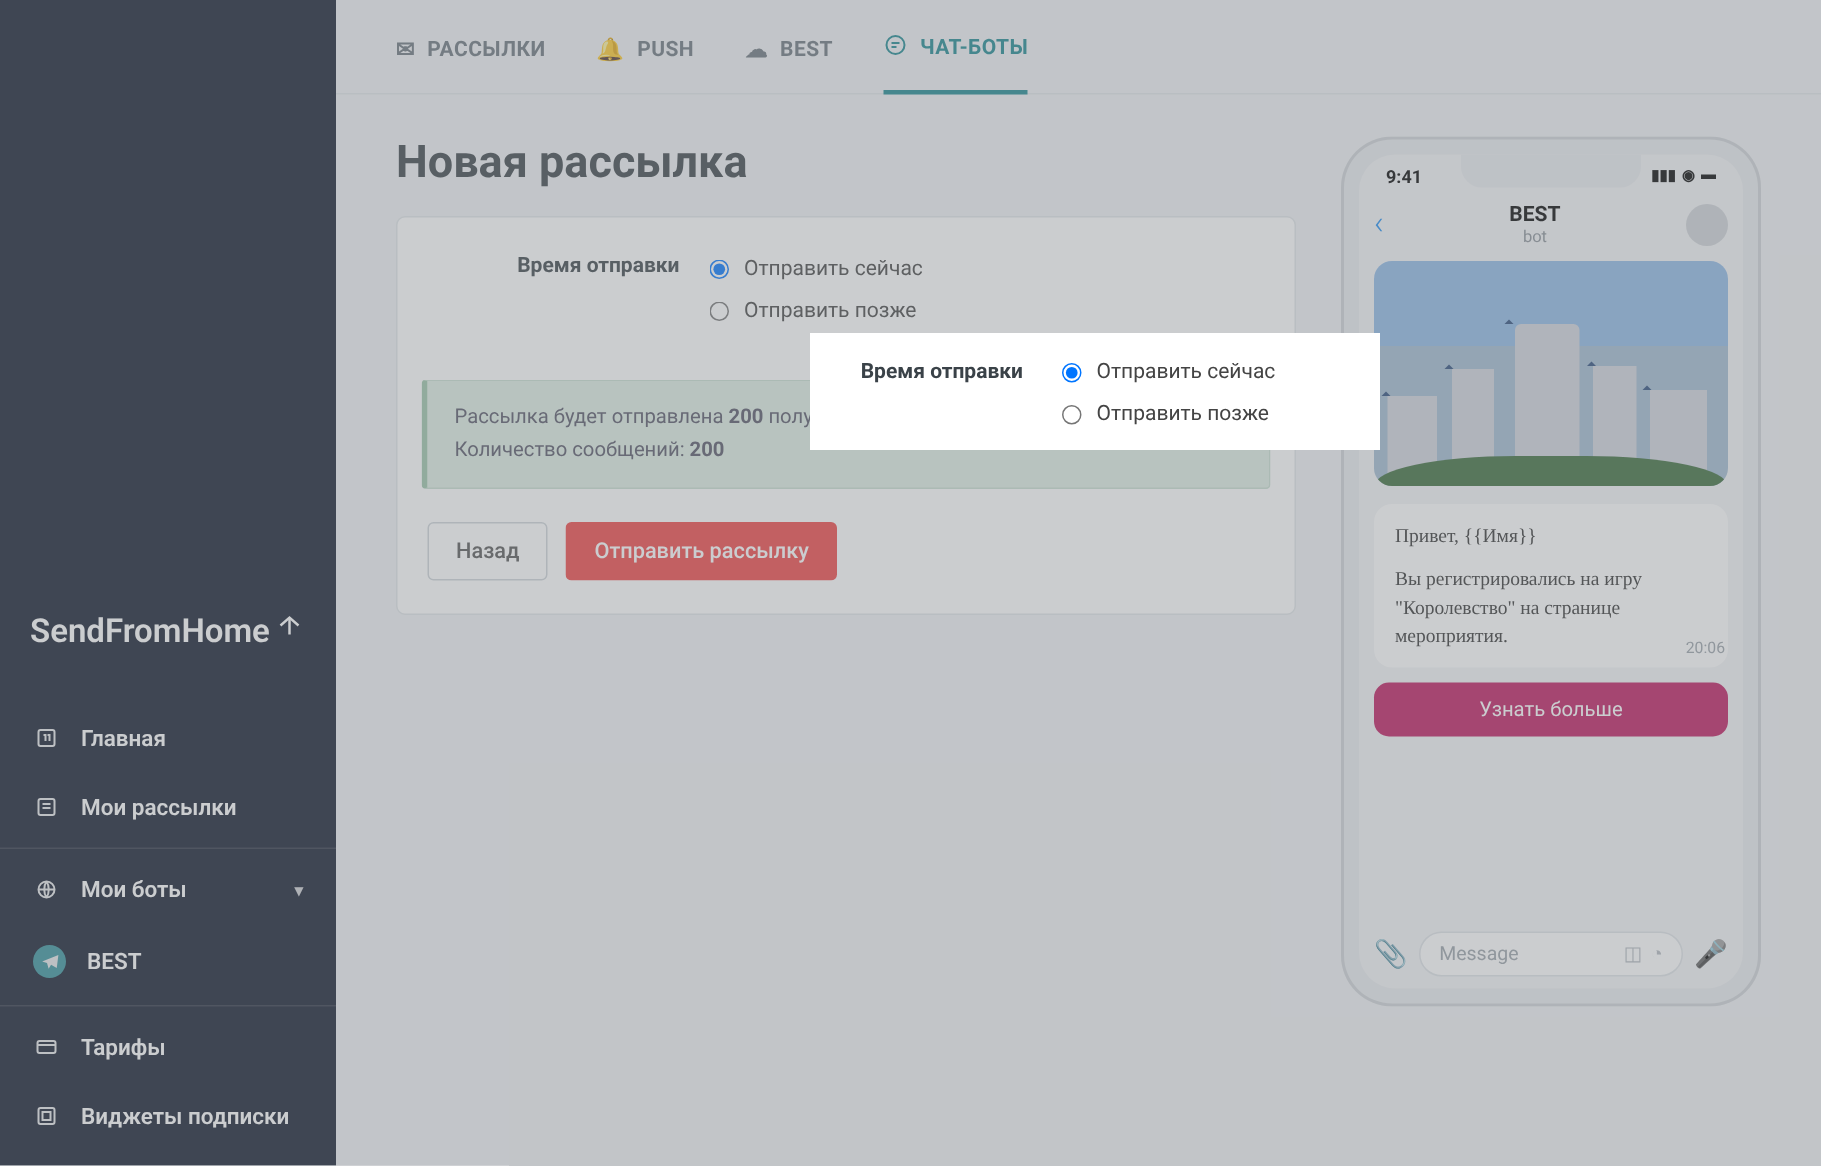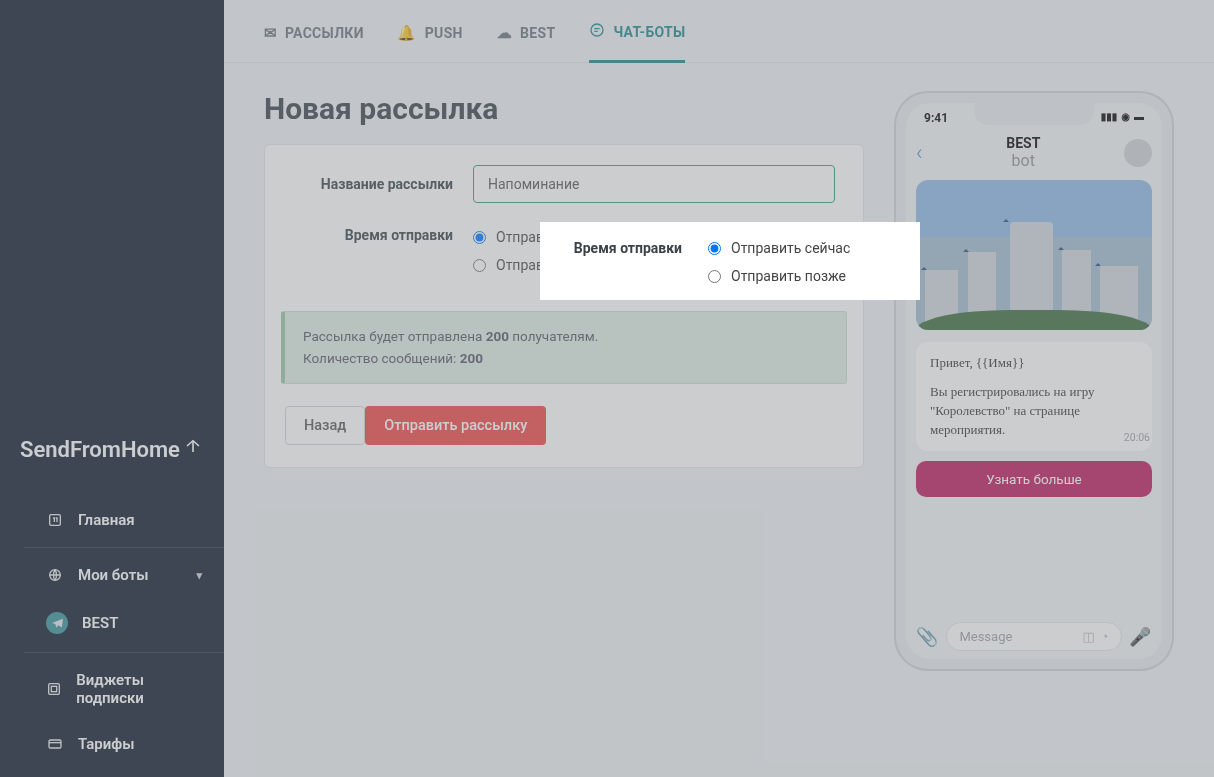--- a/index.html
+++ b/index.html
@@ -2,21 +2,21 @@
 <html><head>
 <meta charset="utf-8">
 <style>
 * { margin: 0; padding: 0; box-sizing: border-box; font-family: -apple-system, BlinkMacSystemFont, "Segoe UI", Roboto, sans-serif; }
 body { background: #f0f2f4; width: 1214px; height: 777px; overflow: hidden; position: relative; }
 
 .app { display: flex; height: 100%; }
 .sidebar { width: 225px; background: #0f172a; color: #fff; display: flex; flex-direction: column; justify-content: flex-end; }
 .logo { padding: 25px 20px; font-size: 22px; font-weight: 600; display: flex; align-items: center; gap: 4px; }
 .logo-arrow { display: inline-block; transform: translateY(-2px); }
-.nav { padding: 10px 0; margin-left: 24px; }
+.nav { padding: 10px 0; }
 .nav-item { display: flex; align-items: center; gap: 14px; padding: 14px 22px; font-size: 15px; font-weight: 600; cursor: pointer; }
 .nav-icon { width: 18px; height: 18px; display: flex; align-items: center; justify-content: center; font-size: 14px; opacity: .9; }
 .nav-item.sub { padding-left: 22px; }
 .nav-item.sub .nav-icon { border-radius: 50%; background: #3aa0a8; width: 22px; height: 22px; }
 .nav-item .chev { margin-left: auto; font-size: 11px; opacity: .8; }
 .nav-sep { border-top: 1px solid rgba(255,255,255,.12); margin: 4px 0; }
 
 .main { flex: 1; display: flex; flex-direction: column; }
 .tabs { display: flex; gap: 34px; padding: 22px 40px 0; border-bottom: 1px solid #e1e5e8; }
 .tab { display: flex; align-items: center; gap: 8px; padding-bottom: 18px; font-size: 14px; font-weight: 700; color: #6a747c; cursor: pointer; letter-spacing: .3px; }
@@ -30,36 +30,36 @@
 .form-row { display: flex; align-items: center; padding: 20px 28px 0; gap: 20px; }
 .form-label { width: 160px; text-align: right; font-weight: 700; font-size: 14px; color: #3a4248; }
 .text-input { flex: 1; border: 1px solid #2ea36a; border-radius: 4px; padding: 10px 14px; font-size: 14px; color: #555; outline: none; }
 .radio-group { flex: 1; display: flex; flex-direction: column; gap: 12px; padding: 4px 0 20px; }
 .radio-item { display: flex; align-items: center; gap: 10px; font-size: 14px; color: #444; cursor: pointer; }
 .radio-item input { cursor: pointer; }
 
 .info-banner { margin: 18px 16px 0; background: #dfeee4; border: 1px solid #c8dfd0; border-left: 4px solid #9bc4a9; border-radius: 3px; padding: 14px 18px; font-size: 13.5px; color: #556; line-height: 1.6; }
 .info-banner b { font-weight: 700; }
 
-.card-actions { display: flex; gap: 0; padding: 22px 20px 22px; }
+.card-actions { display: flex; gap: 12px; padding: 22px 20px 22px; }
 .btn { border-radius: 4px; padding: 10px 18px; font-size: 14.5px; font-weight: 500; cursor: pointer; border: 1px solid transparent; }
 .btn-secondary { background: #fff; border-color: #cfd5da; color: #555; }
 .btn-primary { background: #ef4444; color: #fff; }
 
 
 .phone { width: 280px; height: 580px; background: #e9ecef; border-radius: 34px; padding: 12px; position: relative; box-shadow: inset 0 0 0 2px #cfd3d7; }
 .phone-notch { position: absolute; top: 12px; left: 50%; transform: translateX(-50%); width: 120px; height: 22px; background: #e9ecef; border-radius: 0 0 14px 14px; z-index: 3; }
 .phone-screen { background: #f3f4f6; border-radius: 24px; height: 100%; overflow: hidden; display: flex; flex-direction: column; }
 .status-bar { display: flex; justify-content: space-between; padding: 8px 18px 4px; font-size: 12px; font-weight: 700; }
 .status-icons { display: flex; gap: 4px; font-size: 10px; }
 .chat-header { display: flex; align-items: center; padding: 6px 10px 10px; gap: 8px; }
 .back-chev { color: #1f8ef1; font-size: 22px; font-weight: 300; cursor: pointer; }
 .chat-title { flex: 1; text-align: center; }
 .chat-title .n { font-weight: 700; font-size: 14px; }
-.chat-title .s { font-size: 16px; color: #8a9198; }
+.chat-title .s { font-size: 11px; color: #8a9198; }
 .chat-avatar { width: 28px; height: 28px; border-radius: 50%; background: #cfd3d7; }
 
 .chat-body { flex: 1; padding: 0 10px 8px; overflow: hidden; }
 .chat-image { width: 100%; height: 150px; border-radius: 12px; background: linear-gradient(180deg,#8db8e6 0%,#8db8e6 38%,#a0bad0 38%,#a0bad0 100%); position: relative; overflow: hidden; }
 .castle { position: absolute; bottom: 0; left: 0; right: 0; height: 110px; }
 .castle::before, .castle::after { content: ''; position: absolute; background: #c9cdd6; }
 .tower { position: absolute; bottom: 0; background: #d0d4dc; }
 .t1 { left: 4%; width: 14%; height: 60px; }
 .t2 { left: 22%; width: 12%; height: 78px; }
 .t3 { left: 40%; width: 18%; height: 108px; border-radius: 4px 4px 0 0; }
@@ -114,20 +114,29 @@
     <nav class="nav">
       <div class="nav-item">
         <span class="nav-icon">
             <svg width="16" height="16" viewBox="0 0 24 24" fill="none" stroke="#fff" stroke-width="2">
               <rect x="4" y="4" width="16" height="16" rx="2"></rect>
               <path d="M9 9h2v6M13 9h2v6"></path>
             </svg>
           </span>
         <span>Главная</span>
       </div>
+      <div class="nav-item">
+        <span class="nav-icon">
+            <svg width="16" height="16" viewBox="0 0 24 24" fill="none" stroke="#fff" stroke-width="2">
+              <rect x="4" y="4" width="16" height="16" rx="2"></rect>
+              <path d="M8 9h8M8 13h8"></path>
+            </svg>
+          </span>
+        <span>Мои рассылки</span>
+      </div>
       <div class="nav-sep"></div>
       <div class="nav-item">
         <span class="nav-icon">
             <svg width="16" height="16" viewBox="0 0 24 24" fill="none" stroke="#fff" stroke-width="2">
               <circle cx="12" cy="12" r="8"></circle>
               <path d="M4 12h16M12 4c3 4 3 12 0 16M12 4c-3 4-3 12 0 16"></path>
             </svg>
           </span>
         <span>Мои боты</span>
         <span class="chev">▾</span>
@@ -137,34 +146,34 @@
             <svg width="13" height="13" viewBox="0 0 24 24" fill="#fff">
               <path d="M22 3 2 11l6 2 2 7 3-5 7 4z"></path>
             </svg>
           </span>
         <span>BEST</span>
       </div>
       <div class="nav-sep"></div>
       <div class="nav-item">
         <span class="nav-icon">
             <svg width="16" height="16" viewBox="0 0 24 24" fill="none" stroke="#fff" stroke-width="2">
+              <rect x="3" y="6" width="18" height="12" rx="2"></rect>
+              <path d="M3 10h18"></path>
+            </svg>
+          </span>
+        <span>Тарифы</span>
+      </div>
+      <div class="nav-item">
+        <span class="nav-icon">
+            <svg width="16" height="16" viewBox="0 0 24 24" fill="none" stroke="#fff" stroke-width="2">
               <rect x="4" y="4" width="16" height="16" rx="2"></rect>
               <rect x="8" y="8" width="8" height="8"></rect>
             </svg>
           </span>
         <span>Виджеты подписки</span>
-      </div>
-      <div class="nav-item">
-        <span class="nav-icon">
-            <svg width="16" height="16" viewBox="0 0 24 24" fill="none" stroke="#fff" stroke-width="2">
-              <rect x="3" y="6" width="18" height="12" rx="2"></rect>
-              <path d="M3 10h18"></path>
-            </svg>
-          </span>
-        <span>Тарифы</span>
       </div>
     </nav>
   </aside>
 
   <main class="main">
     <div class="tabs">
       <div class="tab">
         <span class="tab-icon">✉</span>
         <span>РАССЫЛКИ</span>
       </div>
@@ -182,24 +191,20 @@
               <path d="M8 10h8M8 14h5"></path>
             </svg></span>
         <span>ЧАТ-БОТЫ</span>
       </div>
     </div>
 
     <div class="content">
       <div>
         <h1 class="page-title">Новая рассылка</h1>
         <div class="card">
-          <div class="form-row">
-            <div class="form-label">Название рассылки</div>
-            <input class="text-input" value="Напоминание" style="">
-          </div>
           <div class="form-row" style="align-items:flex-start;padding-top:22px;">
             <div class="form-label" style="padding-top:2px;">Время отправки</div>
             <div class="radio-group">
               <label class="radio-item">
                 <input type="radio" name="sendtime" checked="" style="">
                 <span>Отправить сейчас</span>
               </label>
               <label class="radio-item">
                 <input type="radio" name="sendtime" style="">
                 <span>Отправить позже</span>

